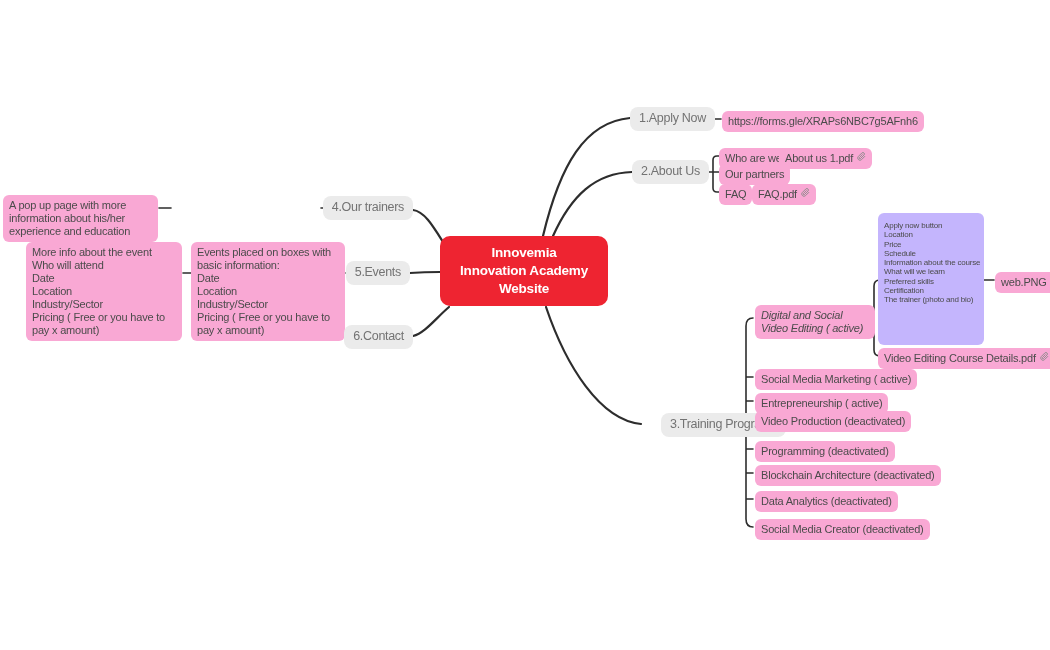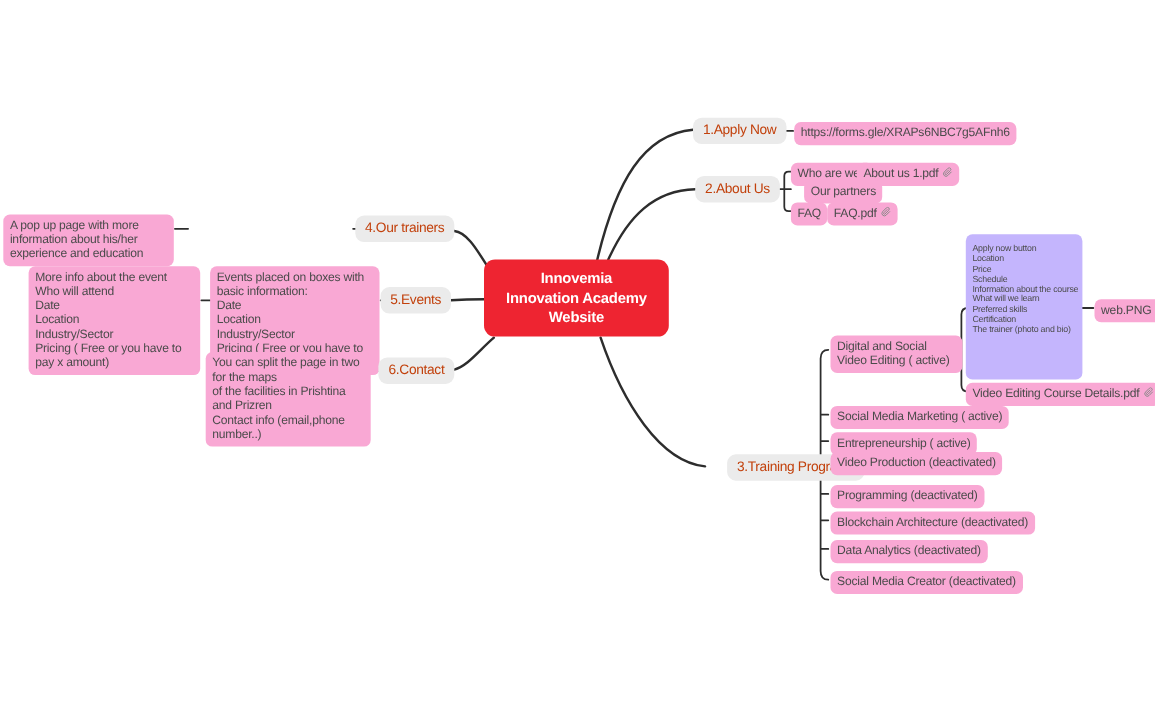--- a/index.html
+++ b/index.html
@@ -1,20 +1,20 @@
 <!DOCTYPE html>
 <html><head>
 <meta charset="utf-8">
 <style>
   html,body{margin:0;padding:0;background:#ffffff;}
   #canvas{position:relative;width:1050px;height:650px;overflow:hidden;
           font-family:"Liberation Sans",sans-serif;background:#ffffff;}
   svg.lines{position:absolute;left:0;top:0;width:1050px;height:650px;}
 
-  .node{position:absolute;background:#ebebeb;color:#c2410c;font-size:12.5px;
+  .node{position:absolute;background:#ebebeb;color:#737373;font-size:12.5px;
         letter-spacing:-0.3px;padding:5px 9px;border-radius:8px;white-space:nowrap;
         line-height:1.1;}
   .chip{position:absolute;background:#f9a8d4;color:#4b4b4b;font-size:11px;
         letter-spacing:-0.2px;padding:4px 6px;border-radius:6px;line-height:1.18;
         white-space:nowrap;display:flex;align-items:flex-start;gap:4px;}
   .chip.block{white-space:pre-line;display:block;}
   .chip.wrap{white-space:normal;display:block;}
   .chip .clip{flex:0 0 auto;margin-top:0px;}
 
   #central{position:absolute;left:440px;top:236px;width:168px;height:70px;
@@ -70,31 +70,31 @@
   <div class="chip" style="left:722px;top:111px;">https://forms.gle/XRAPs6NBC7g5AFnh6</div>
 
   <div class="node" style="left:632px;top:160px;">2.About Us</div>
   <div class="chip" style="left:719px;top:148px;">Who are we?</div>
   <div class="chip" style="left:779px;top:148px;">
     <span>About us 1.pdf</span>
     <svg class="clip" width="9" height="9" viewBox="0 0 24 24">
         <path d="M21.4 11.05l-9.19 9.19a6 6 0 0 1-8.49-8.49l9.19-9.19a4 4 0 0 1 5.66 5.66l-9.2 9.19a2 2 0 0 1-2.83-2.83l8.49-8.48" fill="none" stroke="#8a8a8a" stroke-width="2.4"></path>
       </svg>
   </div>
-  <div class="chip" style="left:719px;top:164px;margin-left:12px;">Our partners</div>
+  <div class="chip" style="left:719px;top:164px;">Our partners</div>
   <div class="chip" style="left:719px;top:184px;">FAQ</div>
   <div class="chip" style="left:752px;top:184px;">
     <span>FAQ.pdf</span>
     <svg class="clip" width="9" height="9" viewBox="0 0 24 24">
         <path d="M21.4 11.05l-9.19 9.19a6 6 0 0 1-8.49-8.49l9.19-9.19a4 4 0 0 1 5.66 5.66l-9.2 9.19a2 2 0 0 1-2.83-2.83l8.49-8.48" fill="none" stroke="#8a8a8a" stroke-width="2.4"></path>
       </svg>
   </div>
 
   <div class="node" style="left:641px;top:413px;margin-left:20px;">3.Training Programs</div>
-  <div class="chip wrap" style="left:755px;top:305px;width:108px;">Digital and Social Video Editing ( active)</div>
+  <div class="chip wrap" style="left:755px;top:305px;width:108px;font-style:italic;">Digital and Social Video Editing ( active)</div>
   <div class="chip" style="left:755px;top:369px;">Social Media Marketing ( active)</div>
   <div class="chip" style="left:755px;top:393px;">Entrepreneurship ( active)</div>
   <div class="chip" style="left:755px;top:411px;">Video Production (deactivated)</div>
   <div class="chip" style="left:755px;top:441px;">Programming (deactivated)</div>
   <div class="chip" style="left:755px;top:465px;">Blockchain Architecture (deactivated)</div>
   <div class="chip" style="left:755px;top:491px;">Data Analytics (deactivated)</div>
   <div class="chip" style="left:755px;top:519px;text-align:right;">Social Media Creator (deactivated)</div>
 
   <div id="details-box">Apply now button
 Location
@@ -128,17 +128,14 @@
 Industry/Sector
 Pricing ( Free or you have to pay x amount)</div>
   <div class="chip block" style="right:868px;top:242px;width:144px;">More info about the event
 Who will attend
 Date
 Location
 Industry/Sector
 Pricing ( Free or you have to pay x amount)</div>
 
   <div class="node" style="right:637px;top:325px;">6.Contact</div>
-  <div class="chip block" style="right:713px;top:320px;width:138px;">You can split the page in two for the maps
-of the facilities in Prishtina and Prizren
-Contact info (email,phone number..)</div>
 
 </div>
 
 </body></html>

